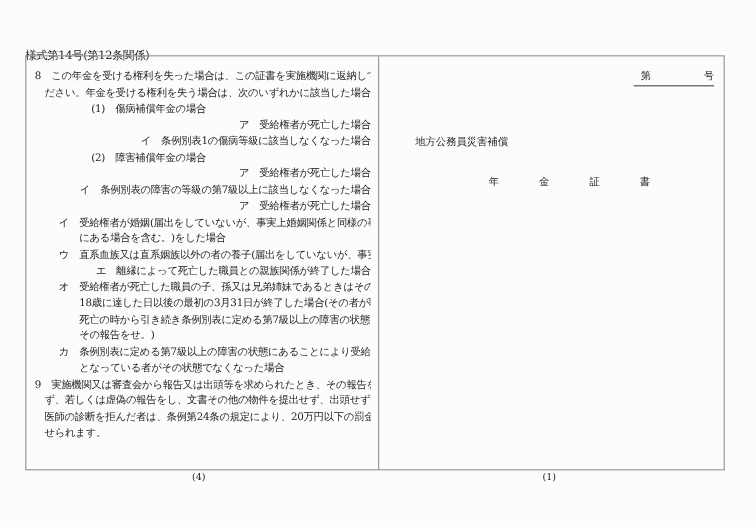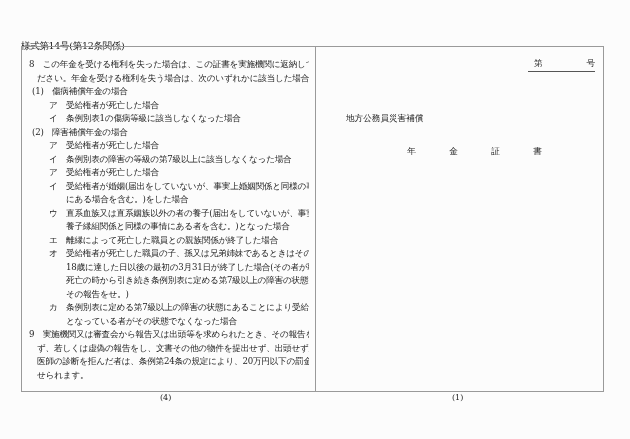--- a/index.html
+++ b/index.html
@@ -11,22 +11,22 @@
   .form-no { position:absolute; left:21px; top:40px; font-size:9.5px; letter-spacing:-0.3px; }
   .frame {
     position:absolute; left:21px; top:46px; width:583px; height:346px;
     border:1px solid #9a9a9a; box-sizing:border-box;
   }
   .divider { position:absolute; left:293px; top:0; bottom:0; width:1px; background:#9a9a9a; }
   .left { position:absolute; left:7px; top:11px; width:280px; font-size:8.6px; line-height:13.5px; letter-spacing:-0.2px; }
   .ln { white-space:nowrap; overflow:hidden; }
   .i0 { padding-left:0; }
   .i0c { padding-left:8px; }
-  .i1 { padding-left:3px; }
-  .i2 { padding-left:20px; }
+  .i1 { padding-left:3px;margin-left:44px; }
+  .i2 { padding-left:20px;text-align:right; }
   .i2c { padding-left:37px; }
   .right { position:absolute; left:294px; top:0; right:0; bottom:0; }
   .num-field { position:absolute; right:8px; top:11px; width:67px; border-bottom:1px solid #555; font-size:8.6px; height:13px; }
   .num-field .a { position:absolute; left:6px; top:0; }
   .num-field .b { position:absolute; right:0; top:0; }
   .title1 { position:absolute; left:0; right:0; top:66px; font-size:8.6px; padding-left:30px; }
   .title2 { position:absolute; left:0; right:0; top:99px; text-align:center; font-size:8.6px; padding-left:30px; word-spacing:0; }
   .title2 span { display:inline-block; width:42px; text-align:left; }
   .title2 span:last-child { width:auto; }
   .page-l { position:absolute; left:160px; top:393px; font-size:8px; }
@@ -44,21 +44,20 @@
       <div class="ln i1">(1)　傷病補償年金の場合</div>
       <div class="ln i2">ア　受給権者が死亡した場合</div>
       <div class="ln i2">イ　条例別表1の傷病等級に該当しなくなった場合</div>
       <div class="ln i1">(2)　障害補償年金の場合</div>
       <div class="ln i2">ア　受給権者が死亡した場合</div>
       <div class="ln i2">イ　条例別表の障害の等級の第7級以上に該当しなくなった場合</div>
       <div class="ln i2">ア　受給権者が死亡した場合</div>
       <div class="ln i2">イ　受給権者が婚姻(届出をしていないが、事実上婚姻関係と同様の事情</div>
       <div class="ln i2c">にある場合を含む。)をした場合</div>
       <div class="ln i2">ウ　直系血族又は直系姻族以外の者の養子(届出をしていないが、事実上</div>
-      <div class="ln i2c">養子縁組関係と同様の事情にある者を含む。)となった場合</div>
       <div class="ln i2">エ　離縁によって死亡した職員との親族関係が終了した場合</div>
       <div class="ln i2">オ　受給権者が死亡した職員の子、孫又は兄弟姉妹であるときはその者が</div>
       <div class="ln i2c">18歳に達した日以後の最初の3月31日が終了した場合(その者が職員の</div>
       <div class="ln i2c">死亡の時から引き続き条例別表に定める第7級以上の障害の状態にある</div>
       <div class="ln i2c">その報告をせ。)</div>
       <div class="ln i2">カ　条例別表に定める第7級以上の障害の状態にあることにより受給権者</div>
       <div class="ln i2c">となっている者がその状態でなくなった場合</div>
       <div class="ln i0">9　実施機関又は審査会から報告又は出頭等を求められたとき、その報告をせ</div>
       <div class="ln i0c">ず、若しくは虚偽の報告をし、文書その他の物件を提出せず、出頭せず又は</div>
       <div class="ln i0c">医師の診断を拒んだ者は、条例第24条の規定により、20万円以下の罰金に処</div>

